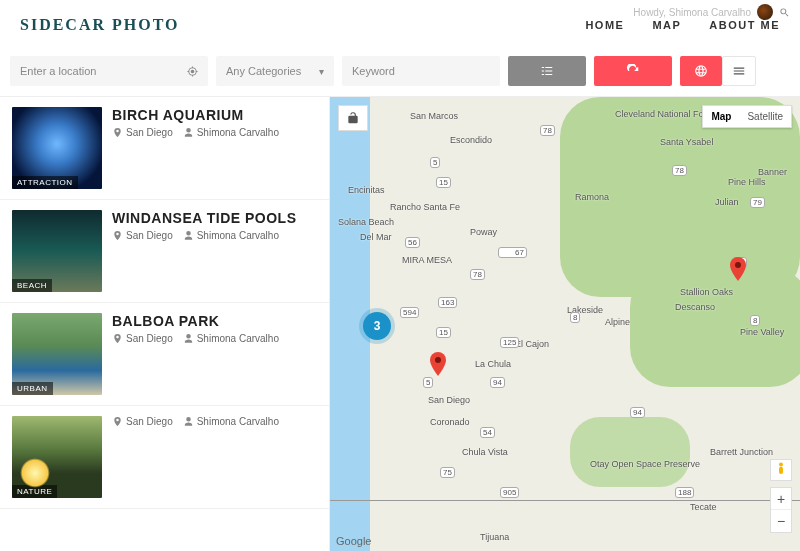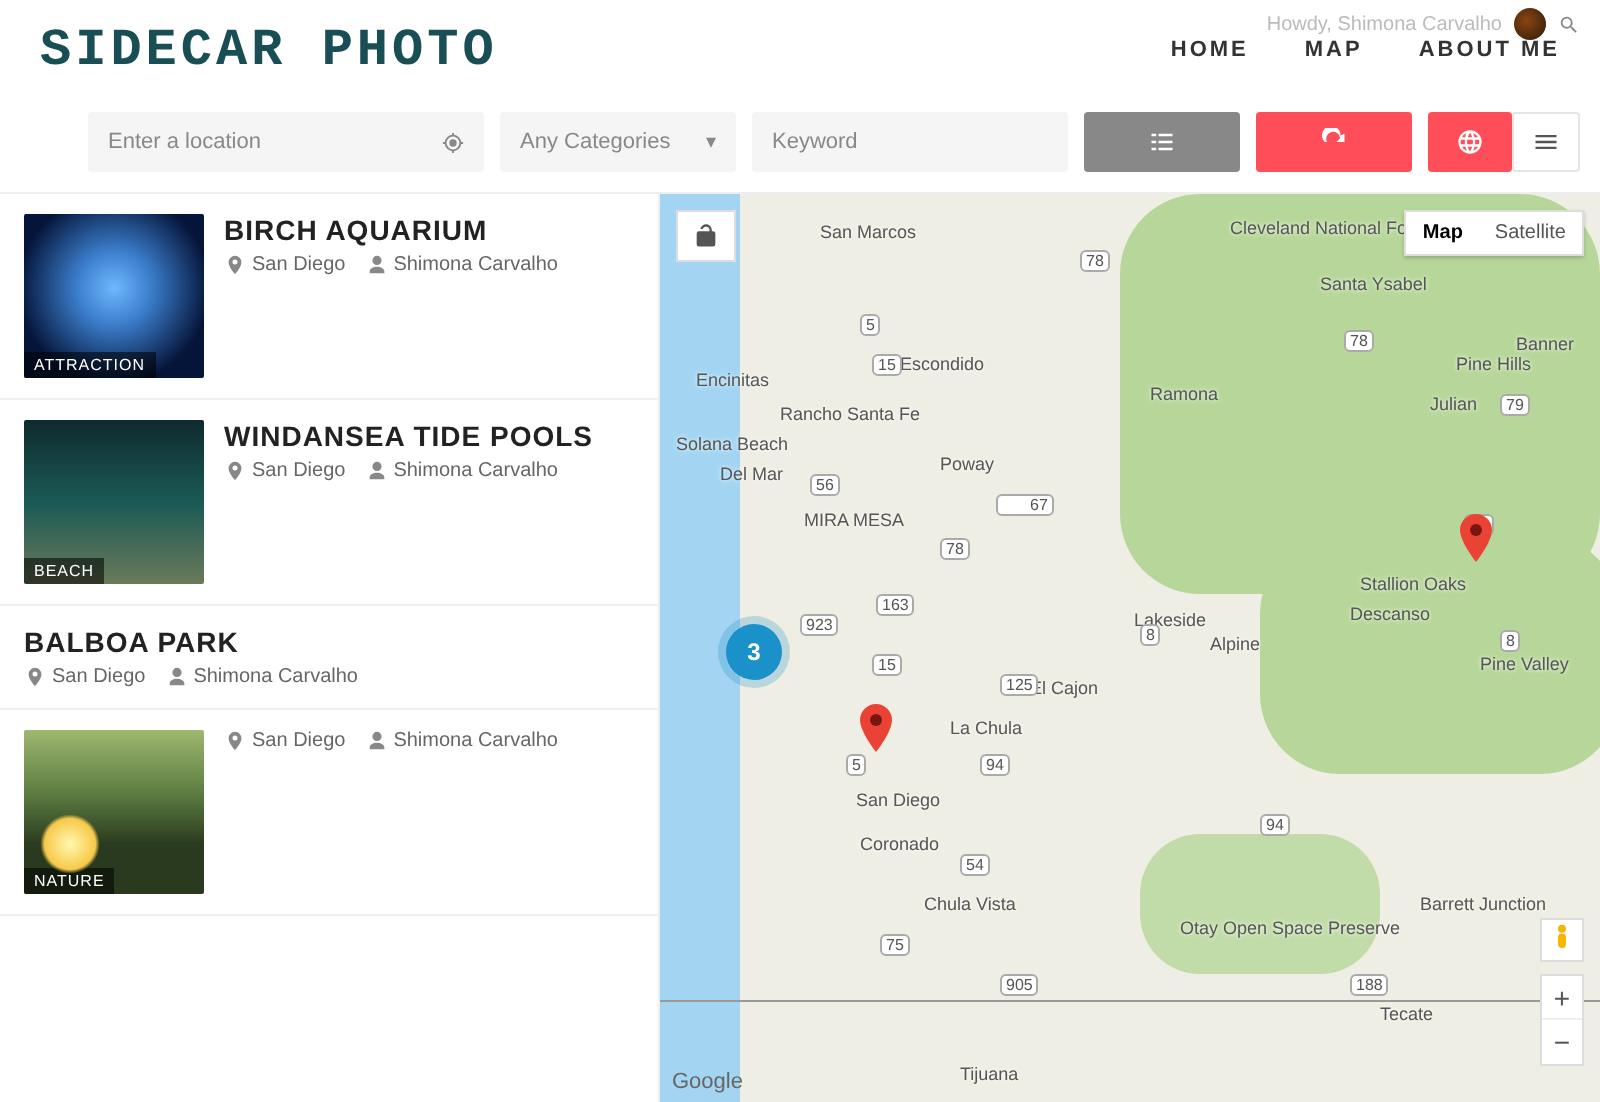--- a/index.html
+++ b/index.html
@@ -1,23 +1,23 @@
 <!DOCTYPE html>
 <html><head>
 <meta charset="utf-8">
 <style>
   * { box-sizing: border-box; margin: 0; padding: 0; }
   body { font-family: Arial, Helvetica, sans-serif; width: 800px; height: 551px; overflow: hidden; background: #fff; position: relative; }
   .topbar { position: absolute; top: 4px; right: 10px; font-size: 10px; color: #bbb; display: flex; align-items: center; gap: 6px; }
   .topbar .avatar { width: 16px; height: 16px; border-radius: 50%; background: radial-gradient(circle at 40% 40%, #8b4513, #2a1a0a); }
   .header { display: flex; align-items: center; justify-content: space-between; padding: 10px 20px 10px 20px; height: 50px; }
-  .logo { font-family: Liberation Mono, monospace; font-weight: 800; font-size: 26px; letter-spacing: 2px; color: #1a4e55; }
+  .logo { font-family: Liberation Serif, serif; font-weight: 800; font-size: 16px; letter-spacing: 2px; color: #1a4e55; }
   .nav { display: flex; gap: 28px; font-size: 11px; font-weight: 700; letter-spacing: 1.5px; color: #333; }
   .nav span { cursor: pointer; }
-  .filters { display: flex; gap: 8px; padding: 6px 10px 10px 10px; align-items: center; justify-content: flex-end; }
+  .filters { display: flex; gap: 8px; padding: 6px 10px 10px 10px; align-items: center; }
   .input, .select, .keyword { height: 30px; background: #f5f5f5; border: none; border-radius: 2px; font-size: 11px; color: #888; display: flex; align-items: center; padding: 0 10px; position: relative; }
   .input { width: 198px; justify-content: space-between; }
   .select { width: 118px; justify-content: space-between; }
   .keyword { width: 158px; }
   .btn { height: 30px; border-radius: 2px; display: inline-flex; align-items: center; justify-content: center; cursor: pointer; }
   .btn-gray { width: 78px; background: #888; color: #fff; }
   .btn-red { width: 78px; background: #ff4d5a; color: #fff; }
   .btn-red-sm { width: 42px; background: #ff4d5a; color: #fff; }
   .btn-white-sm { width: 34px; background: #fff; border: 1px solid #e5e5e5; color: #555; }
   .btn-group { display: flex; }
@@ -158,20 +158,23 @@
               <svg class="icon-svg" viewBox="0 0 24 24">
                 <path d="M12 12a5 5 0 100-10 5 5 0 000 10zm0 2c-4 0-8 2-8 5v2h16v-2c0-3-4-5-8-5z"></path>
               </svg>
               <span>Shimona Carvalho</span>
             </span>
         </div>
       </div>
     </div>
 
     <div class="card">
+      <div class="thumb thumb-balboa">
+        <div class="tag">URBAN</div>
+      </div>
       <div class="card-body">
         <div class="card-title">BALBOA PARK</div>
         <div class="card-meta">
           <span class="meta">
               <svg class="icon-svg" viewBox="0 0 24 24">
                 <path d="M12 2a7 7 0 00-7 7c0 5.25 7 13 7 13s7-7.75 7-13a7 7 0 00-7-7zm0 9.5A2.5 2.5 0 1112 6a2.5 2.5 0 010 5.5z"></path>
               </svg>
               <span>San Diego</span>
             </span>
           <span class="meta">
@@ -215,21 +218,21 @@
     <div style="position:absolute;left:40px;top:0;right:0;bottom:0;background:#efeee4;"></div>
 
     <div class="forest" style="left:230px;top:0;width:240px;height:200px;border-radius:40px;"></div>
     <div class="forest" style="left:300px;top:170px;width:180px;height:120px;border-radius:40px;"></div>
     <div class="forest" style="left:240px;top:320px;width:120px;height:70px;border-radius:30px;opacity:.8"></div>
 
     <div style="position:absolute;left:0;bottom:50px;right:0;height:1px;background:#999;"></div>
 
     <div id="map-labels">
         <div class="maplabel" style="left: 80px; top: 14px;">San Marcos</div>
-        <div class="maplabel" style="left: 120px; top: 38px; margin-top: 42px;">Escondido</div>
+        <div class="maplabel" style="left: 120px; top: 38px;">Escondido</div>
         <div class="maplabel" style="left: 18px; top: 88px;">Encinitas</div>
         <div class="maplabel" style="left: 60px; top: 105px;">Rancho Santa Fe</div>
         <div class="maplabel" style="left: 30px; top: 135px;">Del Mar</div>
         <div class="maplabel" style="left: 140px; top: 130px;">Poway</div>
         <div class="maplabel" style="left: 8px; top: 120px;">Solana Beach</div>
         <div class="maplabel" style="left: 72px; top: 158px;">MIRA MESA</div>
         <div class="maplabel" style="left: 205px; top: 208px; padding-left: 32px;">Lakeside</div>
         <div class="maplabel" style="left: 185px; top: 242px;">El Cajon</div>
         <div class="maplabel" style="left: 145px; top: 262px;">La Chula</div>
         <div class="maplabel" style="left: 98px; top: 298px;">San Diego</div>
@@ -255,21 +258,21 @@
         <div class="shield" style="left: 106px; top: 80px;">15</div>
         <div class="shield" style="left: 210px; top: 28px;">78</div>
         <div class="shield" style="left: 342px; top: 68px;">78</div>
         <div class="shield" style="left: 168px; top: 150px; padding-left: 16px;">67</div>
         <div class="shield" style="left: 75px; top: 140px;">56</div>
         <div class="shield" style="left: 140px; top: 172px;">78</div>
         <div class="shield" style="left: 108px; top: 200px;">163</div>
         <div class="shield" style="left: 106px; top: 230px;">15</div>
         <div class="shield" style="left: 240px; top: 215px;">8</div>
         <div class="shield" style="left: 420px; top: 218px;">8</div>
-        <div class="shield" style="left: 70px; top: 210px;">923</div>
+        <div class="shield" style="left: 70px; top: 210px;">594</div>
         <div class="shield" style="left: 170px; top: 240px;">125</div>
         <div class="shield" style="left: 160px; top: 280px;">94</div>
         <div class="shield" style="left: 402px; top: 160px;">79</div>
         <div class="shield" style="left: 420px; top: 100px;">79</div>
         <div class="shield" style="left: 93px; top: 280px;">5</div>
         <div class="shield" style="left: 150px; top: 330px;">54</div>
         <div class="shield" style="left: 170px; top: 390px;">905</div>
         <div class="shield" style="left: 110px; top: 370px;">75</div>
         <div class="shield" style="left: 300px; top: 310px;">94</div>
         <div class="shield" style="left: 345px; top: 390px;">188</div>

